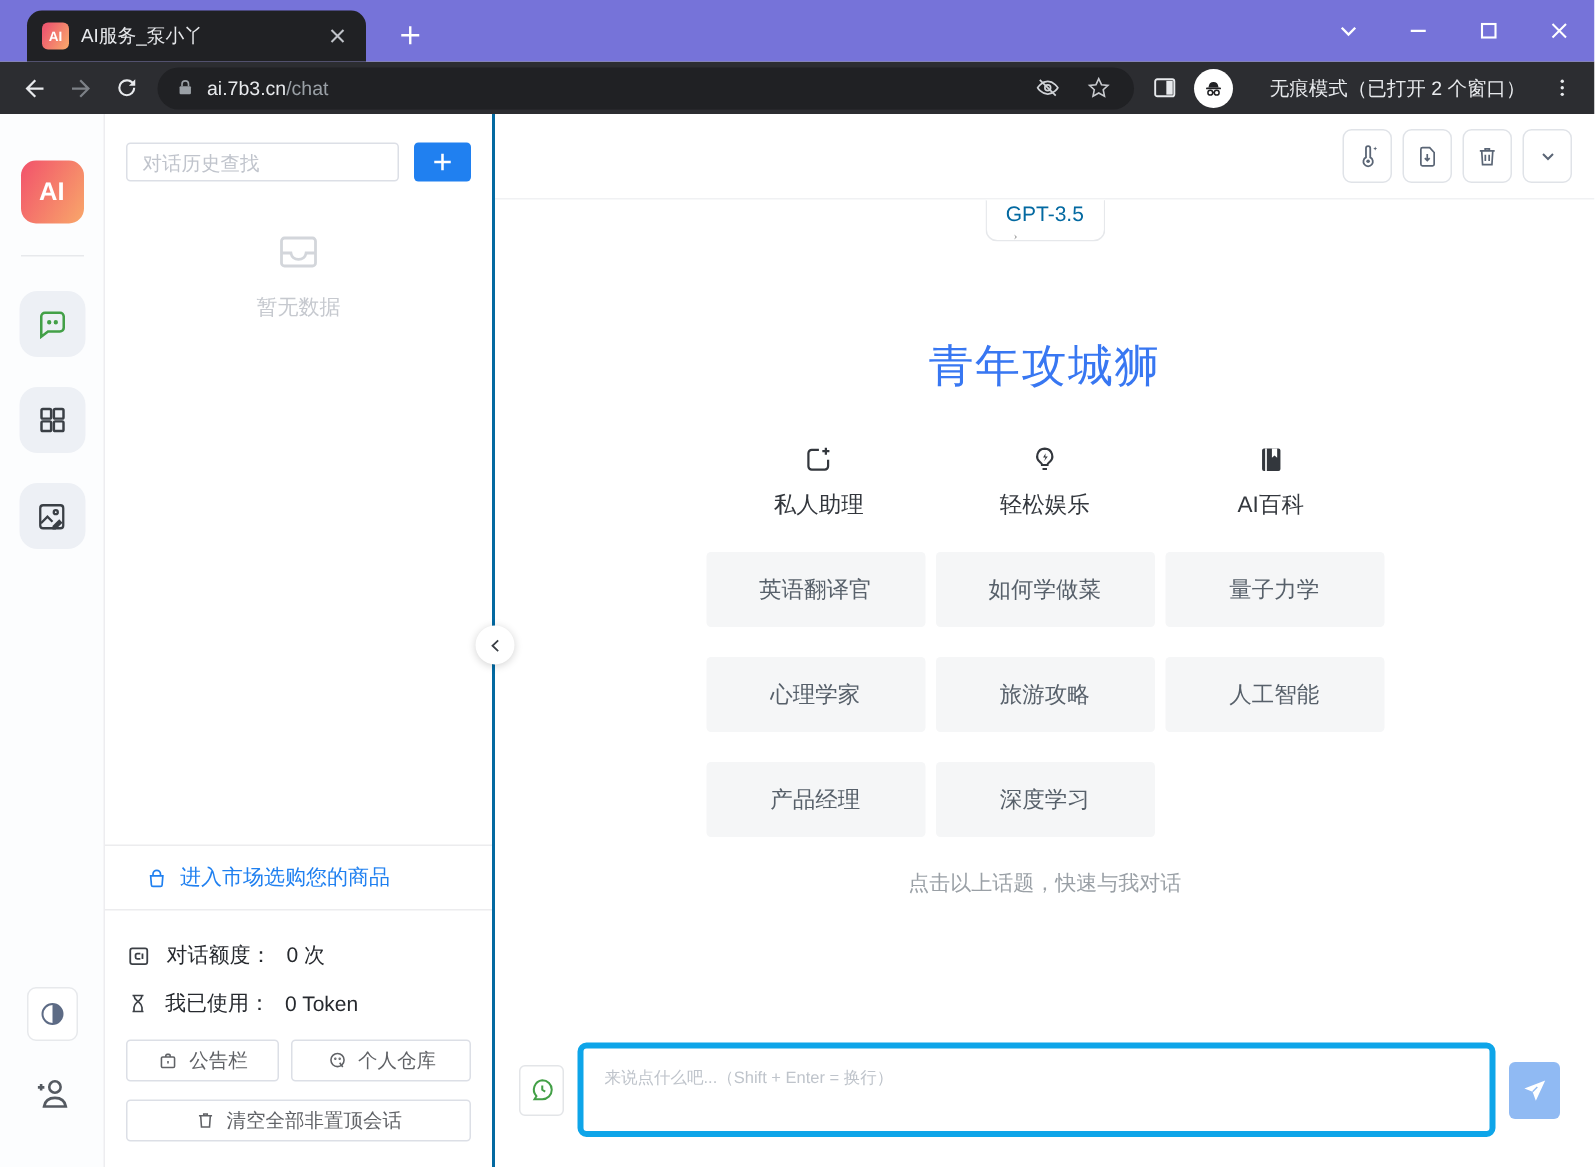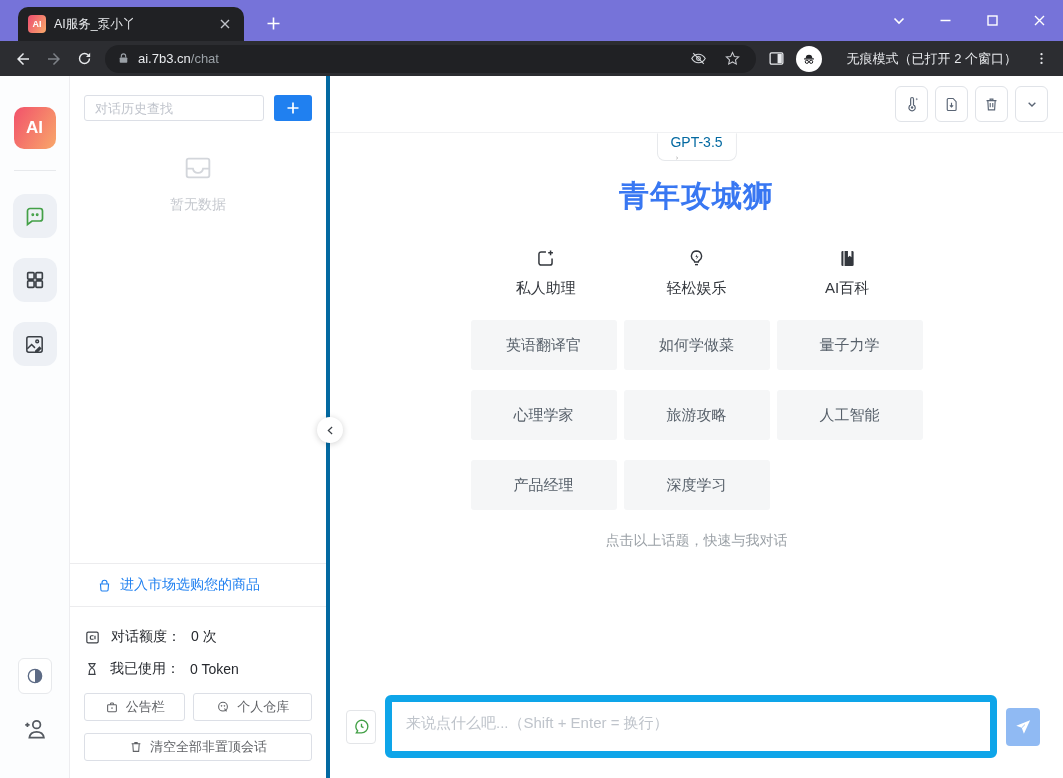--- a/index.html
+++ b/index.html
@@ -43,21 +43,21 @@
           color:#fff; font-weight:bold; font-size:17px; display:flex; align-items:center; justify-content:center; }
   .rail-divider { width:42px; height:1px; background:#e7e9ec; margin:21px 0 23px; flex:none; }
   .rail-btn { width:44px; height:44px; border-radius:12px; background:#edf0f5; margin-bottom:20px; flex:none;
               display:flex; align-items:center; justify-content:center; cursor:pointer; }
   .rail-spacer { flex:1; }
   .theme-btn { width:34px; height:36px; border:1px solid #e7e9ec; border-radius:6px; background:#fff; flex:none;
                display:flex; align-items:center; justify-content:center; margin-bottom:22px; }
   .person-btn { margin-bottom:36px; flex:none; display:flex; align-items:center; justify-content:center; }
 
   
-  .panel { width:260px; flex:none; border-right:4px solid #0369a1; position:relative; background:#fff; }
+  .panel { width:260px; flex:none; border-right:2px solid #0369a1; position:relative; background:#fff; }
   .panel-top { padding:19px 14px 0; display:flex; gap:10px; }
   .search-input { flex:1; height:26px; border:1px solid #dcdfe6; border-radius:3px; padding:0 10px;
                   font-size:13px; color:#333; outline:none; font-family:inherit; min-width:0; }
   .search-input::placeholder { color:#c0c4cc; }
   .plus-btn { width:38px; height:26px; background:#2080f0; border:none; border-radius:3px; color:#fff;
               font-size:18px; line-height:1; display:flex; align-items:center; justify-content:center; flex:none; cursor:pointer; }
   .empty { margin-top:31px; display:flex; flex-direction:column; align-items:center; }
   .empty-label { margin-top:12px; font-size:14px; color:#c6c9cf; }
 
   .panel-footer { position:absolute; bottom:0; left:0; right:0; background:#fff; }
@@ -82,34 +82,34 @@
   .h-btn { width:33px; height:36px; border:1px solid #e0e3e8; border-radius:6px; background:#fff;
            display:flex; align-items:center; justify-content:center; cursor:pointer; }
   .model-pill { position:absolute; top:57px; left:50%; transform:translateX(-50%); height:28px; padding:0 13px;
                 background:#fff; border:1px solid #e6e8eb; border-top:1px solid #fff; border-radius:0 0 8px 8px;
                 display:flex; align-items:flex-start; gap:6px; font-size:14px; color:#0369a1; cursor:pointer; z-index:3;flex-direction:column; }
   .collapse-btn { position:absolute; left:-13px; top:341px; width:26px; height:26px; border-radius:50%;
                   background:#fff; box-shadow:0 1px 6px rgba(0,0,0,.18); display:flex; align-items:center;
                   justify-content:center; z-index:5; cursor:pointer; }
 
   .welcome { width:452px; margin:0 auto; text-align:center; }
-  .main-title { margin-top:43px; font-size:30px; font-weight:bold; color:#3877f2; letter-spacing:1px; }
+  .main-title { margin-top:91px; font-size:30px; font-weight:normal; color:#3877f2; letter-spacing:1px; }
   .categories { display:flex; margin-top:31px; }
   .cat { flex:1; display:flex; flex-direction:column; align-items:center; }
   .cat-label { margin-top:10px; font-size:15px; color:#33373d; }
   .topics { margin-top:22px; display:grid; grid-template-columns:repeat(3,146px); column-gap:7px; row-gap:20px; }
   .topic { height:50px; background:#f5f6f7; border-radius:3px; border:none; display:flex; align-items:center;
            justify-content:center; font-size:15px; color:#57606a; cursor:pointer; font-family:inherit;text-align:right; }
   .hint { margin-top:22px; font-size:14px; color:#9aa0a6; }
 
   .composer { position:absolute; left:16px; right:23px; bottom:20px; display:flex; align-items:center; gap:9px; }
   .hist-btn { width:30px; height:34px; border:1px solid #e3e5e8; border-radius:4px; background:#fff; flex:none;
               display:flex; align-items:center; justify-content:center; cursor:pointer; }
-  .chat-input { flex:1; height:63px; border:7px solid #0ea5e9; border-radius:6px; resize:none; padding:12px 14px;
-                font-size:15px; color:#333; outline:none; font-family:inherit; min-width:0; }
+  .chat-input { flex:1; height:63px; border:4px solid #0ea5e9; border-radius:6px; resize:none; padding:12px 14px;
+                font-size:11px; color:#333; outline:none; font-family:inherit; min-width:0; }
   .chat-input::placeholder { color:#bfc4cb; }
   .send-btn { width:34px; height:38px; background:#90baf3; border:none; border-radius:4px; flex:none;
               display:flex; align-items:center; justify-content:center; cursor:pointer; }
 </style>
 </head>
 <body>
 
 <div class="titlebar">
   <div class="tab">
     <span class="favicon">AI</span>

